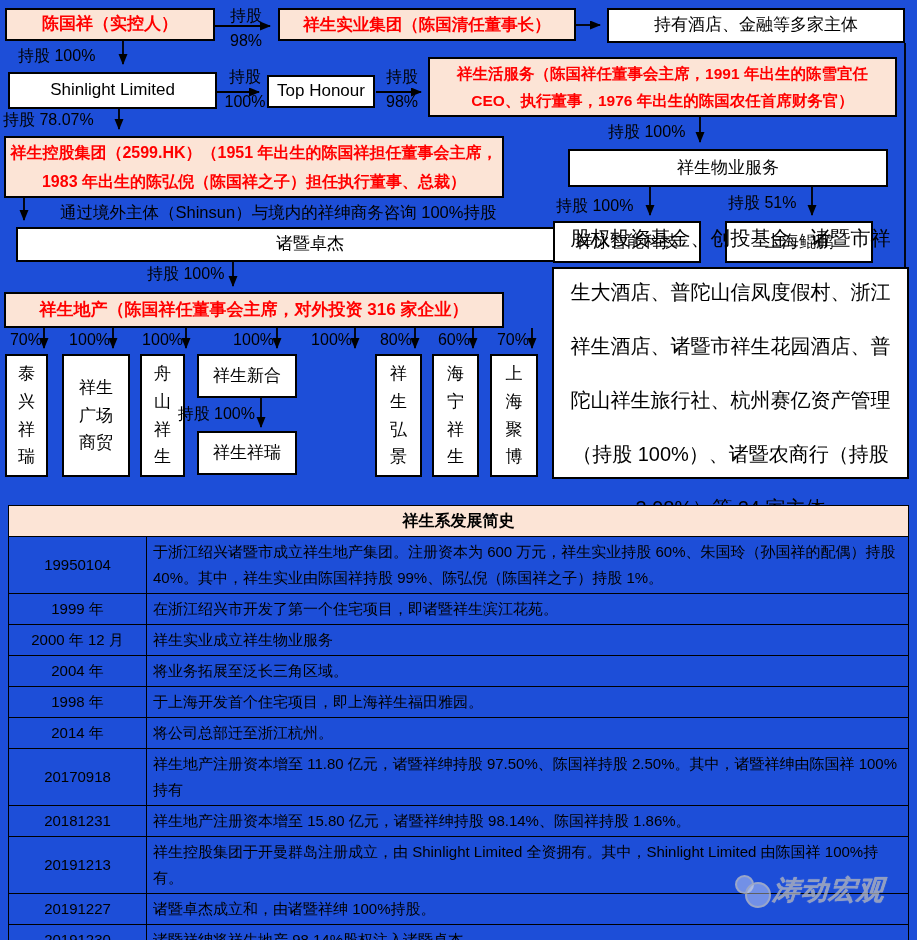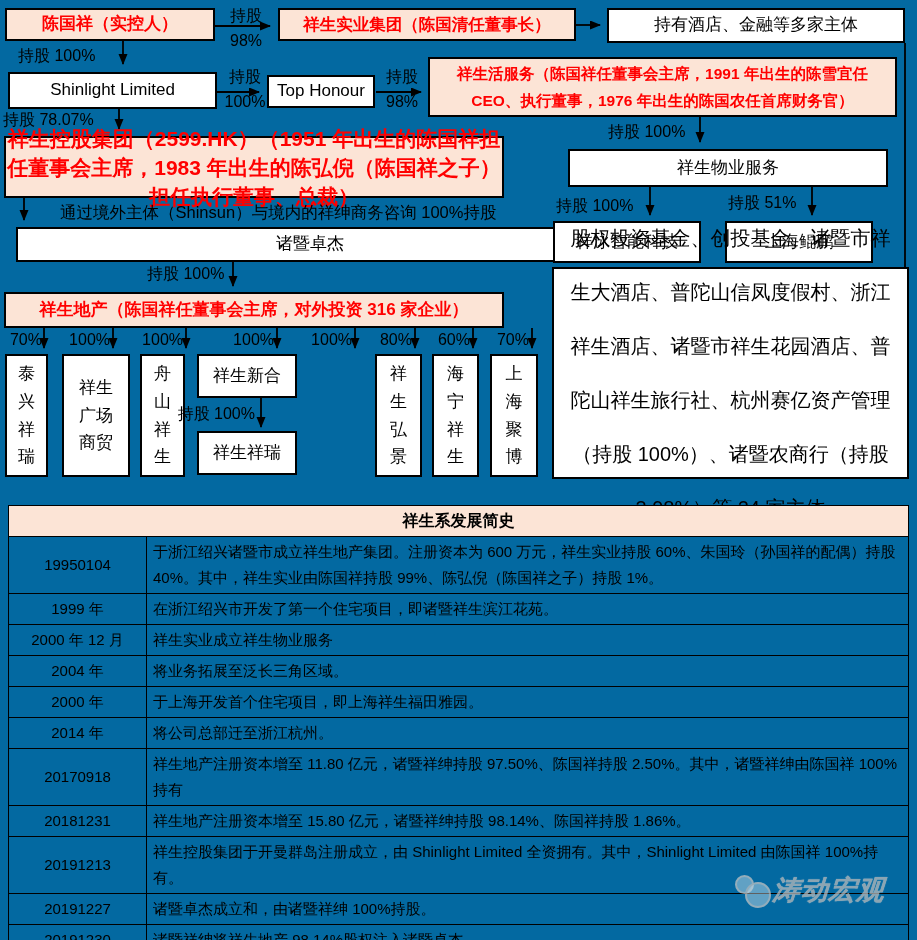--- a/index.html
+++ b/index.html
@@ -1,32 +1,32 @@
 <!DOCTYPE html>
 <html style="--pink: #fce4d6; --red: #ff0000;"><head>
 <meta charset="utf-8">
 <style>
   html,body{margin:0;padding:0;background:#fff;}
-  #stage{position:relative;width:917px;height:940px;background:#0369a1;overflow:hidden;
+  #stage{position:relative;width:917px;height:940px;background:#1d4ed8;overflow:hidden;
          font-family:"Liberation Sans","DejaVu Sans",sans-serif;color:#000;}
   svg.wires{position:absolute;left:0;top:0;pointer-events:none;}
   .box{position:absolute;border:2px solid #000;background:#fff;display:flex;
        align-items:center;justify-content:center;text-align:center;box-sizing:border-box;
        font-size:17px;line-height:1.35;}
   .pink{background:var(--pink,#fce4d6);}
   .red{color:var(--red,#ff0000);font-weight:bold;}
   .lbl{position:absolute;font-size:16px;white-space:nowrap;}
   .lbl2{position:absolute;text-align:center;font-size:16px;}
   .lbl2 span{display:block;line-height:25px;}
   .pct{position:absolute;font-size:16px;text-align:right;}
   .child .txt{display:block;width:1.15em;margin:0 auto;word-break:break-all;
               line-height:1.62;font-size:17px;}
   .child .txt.two{width:2.35em;}
   .wrapbox{align-items:center;padding:1px 6px;font-size:15.5px;line-height:27px;text-align:center;}
-  .holdbox{padding:0 0;font-size:21px;line-height:29px;}
+  .holdbox{padding:0 0;font-size:16px;line-height:29px;}
   .othersbox{padding:16px 12px;font-size:20px;line-height:54px;}
   
   table.hist{position:absolute;left:8px;top:505px;width:901px;border-collapse:collapse;
              font-size:15px;}
   table.hist th,table.hist td{border:1.5px solid #000;line-height:26px;padding:2px 6px;}
   table.hist th{background:var(--pink,#fce4d6);font-size:16px;padding:2px;}
   td.date{width:125px;text-align:center;white-space:nowrap;}
   td.event{text-align:left;padding-left:9px;}
   
   .wm{position:absolute;left:733px;top:868px;width:182px;height:44px;opacity:.75;
@@ -159,21 +159,21 @@
         </tr>
     <tr>
           <td class="date">2000 年 12 月</td>
           <td class="event">祥生实业成立祥生物业服务</td>
         </tr>
     <tr>
           <td class="date">2004 年</td>
           <td class="event">将业务拓展至泛长三角区域。</td>
         </tr>
     <tr>
-          <td class="date">2000 年</td>
+          <td class="date">1998 年</td>
           <td class="event">于上海开发首个住宅项目，即上海祥生福田雅园。</td>
         </tr>
     <tr>
           <td class="date">2014 年</td>
           <td class="event">将公司总部迁至浙江杭州。</td>
         </tr>
     <tr>
           <td class="date">20170918</td>
           <td class="event">祥生地产注册资本增至 11.80 亿元，诸暨祥绅持股 97.50%、陈国祥持股 2.50%。其中，诸暨祥绅由陈国祥 100%持有</td>
         </tr>

